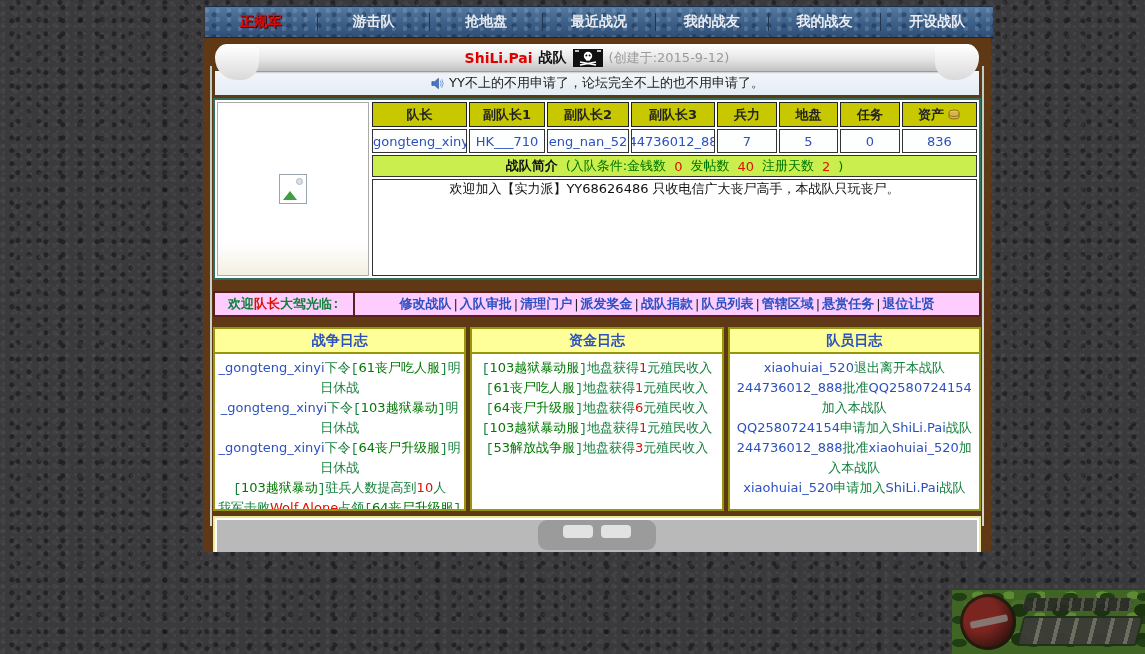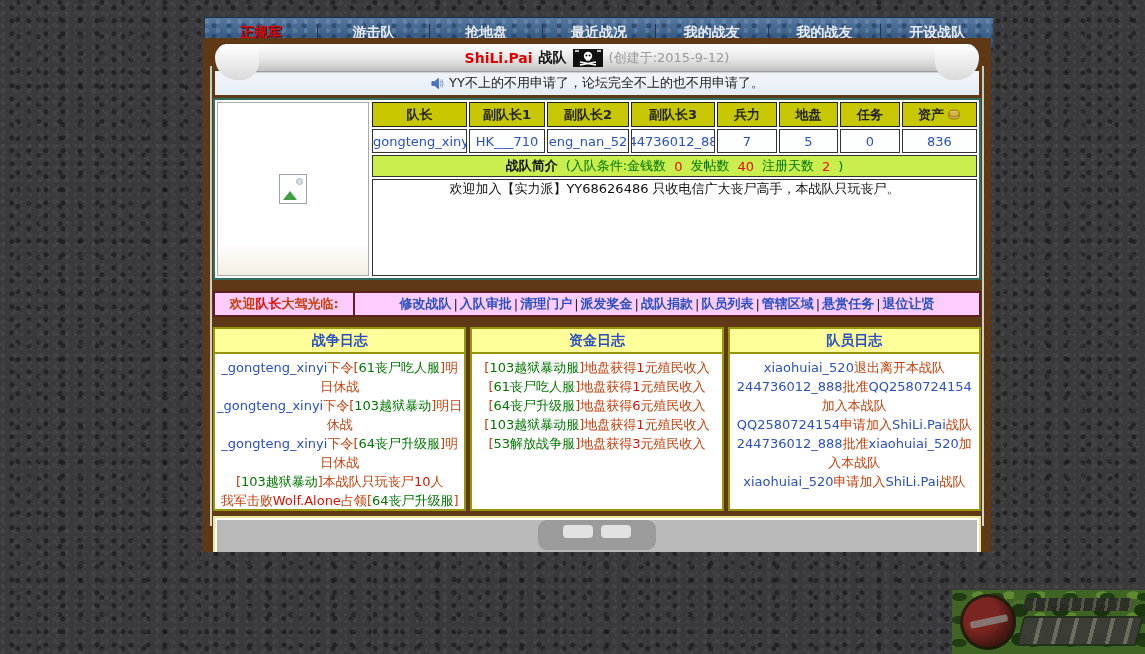--- a/index.html
+++ b/index.html
@@ -6,21 +6,21 @@
   body{font-family:"DejaVu Sans","Liberation Sans",sans-serif;}
   .screen{position:relative;width:1145px;height:654px;overflow:hidden;
     background:
       radial-gradient(circle at 20% 30%, rgba(90,90,95,.25) 0 2px, transparent 3px),
       radial-gradient(circle at 70% 60%, rgba(20,20,25,.6) 0 2px, transparent 3px),
       radial-gradient(circle at 40% 80%, rgba(110,110,115,.18) 0 1px, transparent 2px),
       radial-gradient(circle at 85% 15%, rgba(15,15,18,.5) 0 2px, transparent 3px),
       #3a3a3c;
     background-size:13px 11px, 17px 13px, 9px 7px, 21px 17px;}
   
-  .navbar{position:absolute;left:205px;top:17px;width:788px;height:33px;display:flex;align-items:stretch;
+  .navbar{position:absolute;left:205px;top:6px;width:788px;height:33px;display:flex;align-items:stretch;
     background:
       radial-gradient(circle at 15% 40%, rgba(160,185,210,.25) 0 2px, transparent 3px),
       radial-gradient(circle at 60% 70%, rgba(20,40,70,.45) 0 2px, transparent 3px),
       linear-gradient(#56799f,#3c5f88 55%,#2f4f77);
     background-size:11px 9px,15px 11px,100% 100%;
     border-top:1px solid #1b3150;border-bottom:2px solid #16283f;box-sizing:border-box;}
   .nav-item{flex:1;display:flex;align-items:center;justify-content:center;font-size:14px;font-weight:bold;
     color:#e8ecf2;text-shadow:1px 1px 1px #1d3least,1px 1px 1px #1d3352;cursor:pointer;}
   .nav-item.active{color:#d60c0c;text-shadow:1px 1px 0 #3a0a0a;}
   .nav-sep{width:1px;background:#22364f;margin:6px 0;}
@@ -56,21 +56,21 @@
   .welcome .wl{width:140px;display:flex;align-items:center;justify-content:center;border-right:2px solid #5c1f1f;box-sizing:border-box;}
   .welcome .wr{flex:1;display:flex;align-items:center;justify-content:center;flex-wrap:nowrap;gap:2px;}
   .wlink{color:#2b50c0;text-decoration:none;cursor:pointer;}
   .wsep{color:#222;font-weight:normal;}
   
   .logs{margin:10px 10px 0;display:flex;gap:4px;height:184px;}
   .log-col{flex:1;border:2px solid #96960a;background:#fff;box-sizing:border-box;display:flex;flex-direction:column;}
   .log-head{height:23px;background:#ffff99;border-bottom:2px solid #96960a;color:#2b50c0;font-weight:bold;font-size:14px;display:flex;align-items:center;justify-content:center;}
   .log-body{flex:1;padding:4px 2px;text-align:center;font-size:13px;line-height:19px;overflow:hidden;}
   .log-line{margin:0;}
-  .c-black{color:#c2410c;} .c-blue{color:#2b50c0;} .c-green{color:#007700;} .c-red{color:#e01000;} .c-bold{color:#111;font-weight:bold;}
+  .c-black{color:#15803d;font-family:Liberation Mono, monospace;} .c-blue{color:#2b50c0;} .c-green{color:#007700;} .c-red{color:#e01000;} .c-bold{color:#111;font-weight:bold;}
   
   .foot-box{margin:5px 10px 0;height:46px;border:2px solid #e9e99a;box-shadow:inset 0 0 0 2px #fff;background:#b9b9b9;position:relative;box-sizing:border-box;}
   .foot-tab{position:absolute;left:50%;top:2px;transform:translateX(-50%);width:118px;height:30px;background:#9b9b9b;border-radius:9px;display:flex;align-items:flex-start;justify-content:center;gap:8px;padding-top:5px;box-sizing:border-box;}
   .tab-chip{width:30px;height:13px;background:#e2e2e2;border-radius:4px;}
   
   .bottom-strip{position:relative;height:30px;margin-top:6px;}
   .corner-ph{position:absolute;top:2px;}
   .corner-ph.l{left:5px;} .corner-ph.r{right:5px;}
   .center-glyphs{position:absolute;left:0;right:0;top:4px;display:flex;align-items:center;justify-content:center;gap:7px;}
   .glyph{width:12px;height:13px;background:
@@ -224,21 +224,21 @@
         </div>
     </div>
 
     <div class="logs">
       <div class="log-col">
         <div class="log-head">战争日志</div>
         <div class="log-body">
             <div class="log-line"><span class="seg c-blue">_gongteng_xinyi</span><span class="seg c-black">下令[</span><span class="seg c-green">61丧尸吃人服</span><span class="seg c-black">]明日休战</span></div>
             <div class="log-line"><span class="seg c-blue">_gongteng_xinyi</span><span class="seg c-black">下令[</span><span class="seg c-green">103越狱暴动</span><span class="seg c-black">]明日休战</span></div>
             <div class="log-line"><span class="seg c-blue">_gongteng_xinyi</span><span class="seg c-black">下令[</span><span class="seg c-green">64丧尸升级服</span><span class="seg c-black">]明日休战</span></div>
-            <div class="log-line"><span class="seg c-black">[</span><span class="seg c-green">103越狱暴动</span><span class="seg c-black">]本战队只玩丧尸</span><span class="seg c-red">10</span><span class="seg c-black">人</span></div>
+            <div class="log-line"><span class="seg c-black">[</span><span class="seg c-green">103越狱暴动</span><span class="seg c-black">]驻兵人数提高到</span><span class="seg c-red">10</span><span class="seg c-black">人</span></div>
             <div class="log-line"><span class="seg c-black">我军击败</span><span class="seg c-red">Wolf.Alone</span><span class="seg c-black">占领[</span><span class="seg c-green">64丧尸升级服</span><span class="seg c-black">]</span></div>
           </div>
       </div>
       <div class="log-col">
         <div class="log-head">资金日志</div>
         <div class="log-body">
             <div class="log-line"><span class="seg c-black">[</span><span class="seg c-green">103越狱暴动服</span><span class="seg c-black">]地盘获得</span><span class="seg c-red">1</span><span class="seg c-black">元殖民收入</span></div>
             <div class="log-line"><span class="seg c-black">[</span><span class="seg c-green">61丧尸吃人服</span><span class="seg c-black">]地盘获得</span><span class="seg c-red">1</span><span class="seg c-black">元殖民收入</span></div>
             <div class="log-line"><span class="seg c-black">[</span><span class="seg c-green">64丧尸升级服</span><span class="seg c-black">]地盘获得</span><span class="seg c-red">6</span><span class="seg c-black">元殖民收入</span></div>
             <div class="log-line"><span class="seg c-black">[</span><span class="seg c-green">103越狱暴动服</span><span class="seg c-black">]地盘获得</span><span class="seg c-red">1</span><span class="seg c-black">元殖民收入</span></div>

